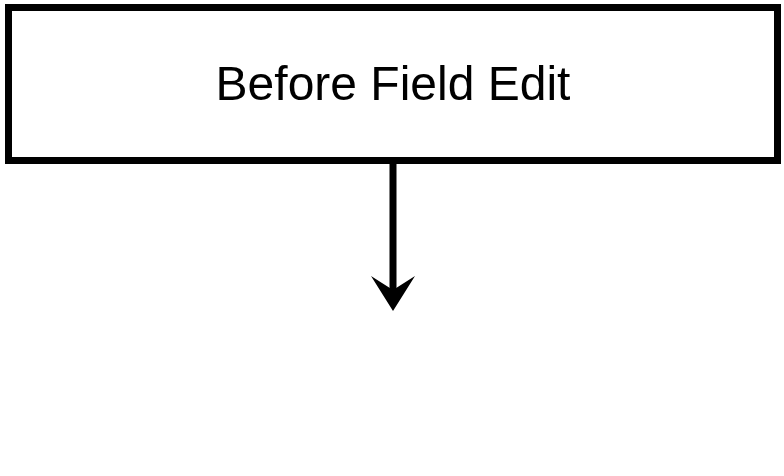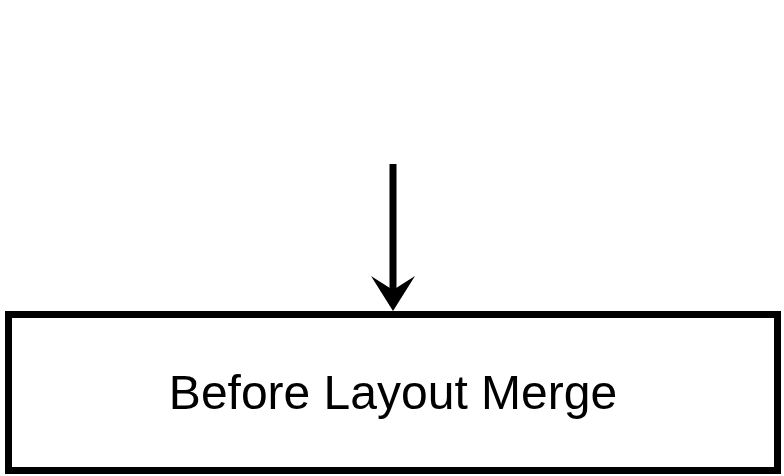--- a/index.html
+++ b/index.html
@@ -50,23 +50,23 @@
     top: 164px;
     width: 44px;
     height: 147px;
   }
 </style>
 </head>
 <body>
 
 <div class="canvas">
 
+  <div class="node node-top">
+    <span class="node-label">Before Field Edit</span>
+  </div>
 
   <svg class="edge" viewBox="0 0 44 147" xmlns="http://www.w3.org/2000/svg">
     <line x1="22" y1="0" x2="22" y2="138" stroke="#000000" stroke-width="7"></line>
     <polygon points="0,112 22,147 44,112 22,126" fill="#000000"></polygon>
   </svg>
 
-  <div class="node node-bottom">
-    <span class="node-label">Before Layout Merge</span>
-  </div>
 
 </div>
 
 </body></html>

